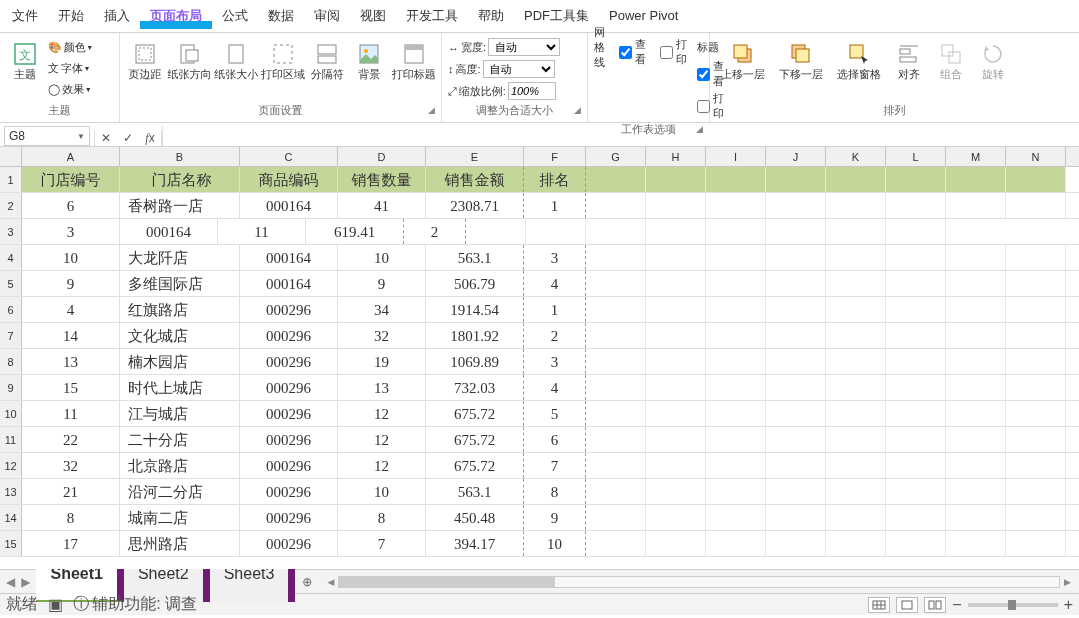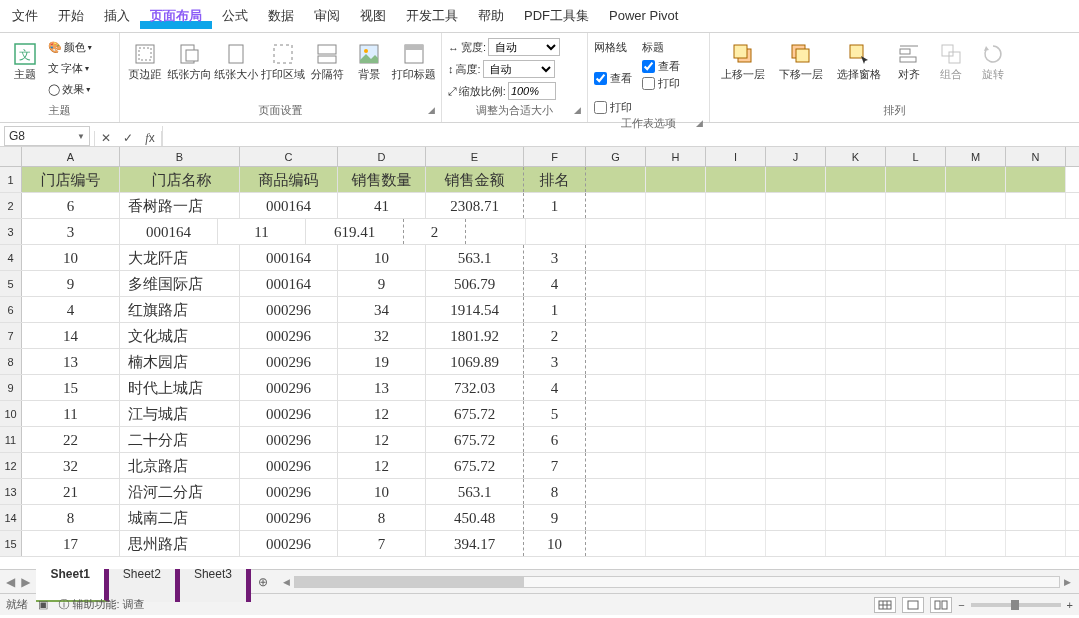--- a/index.html
+++ b/index.html
@@ -37,27 +37,27 @@
 .hdr-row .cell{background:#c4d79b;font-weight:500;text-align:center;font-family:"SimHei","SimSun",sans-serif}
 .c-a{width:98px;text-align:center}
 .c-b{width:120px;text-align:left;padding-left:8px}
 .c-c{width:98px;text-align:center}
 .c-d{width:88px;text-align:center}
 .c-e{width:98px;text-align:center;border-right:1px dashed #999}
 .c-f{width:62px;text-align:center;border-right:1px dashed #999}
 .c-g,.c-h,.c-i,.c-j,.c-k,.c-l,.c-m,.c-n{width:60px;border-right:1px solid #e8e8e8}
 .sheet-tabs{display:flex;align-items:center;height:24px;background:#f3f3f3;border-top:1px solid #ccc}
 .st-nav{display:flex;padding:0 6px;gap:6px;color:#888;cursor:pointer}
-.tab{padding:0 14px;height:40px;line-height:24px;font-size:12px;border-right:5px solid #701a75;cursor:pointer;background:#f0f0f0}
+.tab{padding:0 14px;height:40px;line-height:24px;font-size:16px;border-right:7px solid #701a75;cursor:pointer;background:#f0f0f0}
 .tab.active{background:#fff;border-bottom:2px solid #7da84f;font-weight:bold}
 .addtab{width:24px;text-align:center;color:#666;cursor:pointer}
 .hscroll{flex:1;display:flex;align-items:center;padding:0 8px}
 .hscroll .track{flex:1;height:12px;border:1px solid #ccc;background:#f8f8f8;position:relative;margin:0 4px}
 .hscroll .thumb{position:absolute;left:0;top:0;height:10px;width:30%;background:#cdcdcd}
-.statusbar{display:flex;align-items:center;height:22px;background:#f3f3f3;border-top:1px solid #ccc;font-size:11px;color:#555;padding:0 6px;justify-content:space-between}
+.statusbar{display:flex;align-items:center;height:22px;background:#f3f3f3;border-top:1px solid #ccc;font-size:16px;color:#555;padding:0 6px;justify-content:space-between}
 .statusbar .left{display:flex;gap:10px;align-items:center}
 .statusbar .right{display:flex;gap:6px;align-items:center}
 .viewbtn{width:22px;height:16px;border:1px solid #bbb;background:#fff;cursor:pointer;display:flex;align-items:center;justify-content:center}
 .zoom-track{width:90px;height:4px;background:#ccc;position:relative}
 .zoom-thumb{position:absolute;left:45%;top:-3px;width:8px;height:10px;background:#888}
 svg{display:block}
 </style>
 </head>
 <body>
 
@@ -194,21 +194,21 @@
           <span>⤢</span>
           <span class="slbl">缩放比例:</span>
           <input class="combo" style="width: 48px; font-style: italic;" value="100%">
         </div>
     </div>
     <div class="glabel"><span>调整为合适大小</span><span class="launcher">◢</span></div>
   </div>
 
   <div class="rgroup" style="width:122px">
     <div class="gcontent" style="gap:10px">
-      <div style="display:flex;flex-direction:column;gap:14px">
+      <div style="display:flex;flex-direction:row;gap:14px">
         <div class="small-row slbl">网格线</div>
         <label class="chk">
             <input type="checkbox" checked="" style="">
             <span>查看</span>
           </label>
         <label class="chk">
             <input type="checkbox" style="">
             <span>打印</span>
           </label>
       </div>

